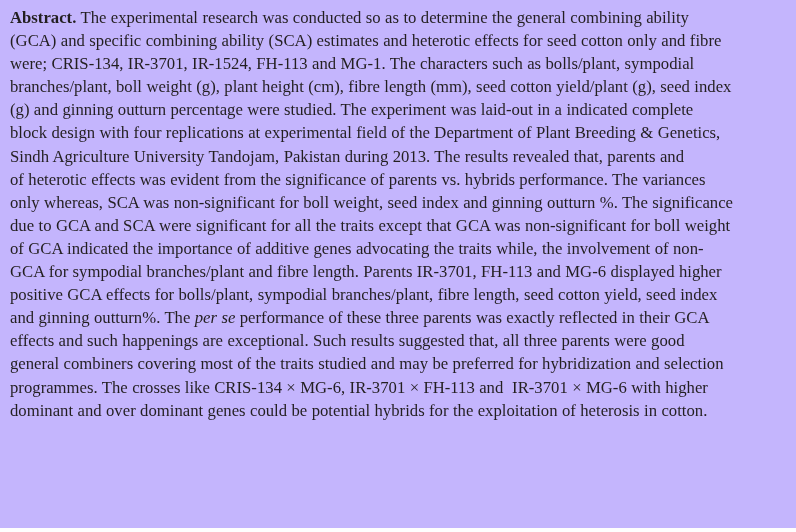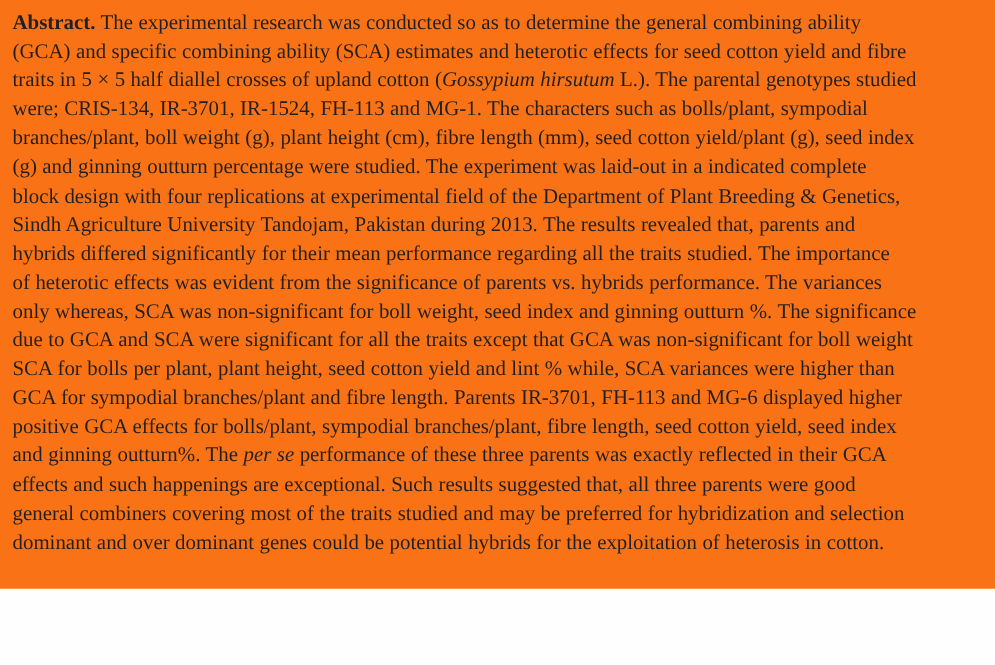--- a/index.html
+++ b/index.html
@@ -10,22 +10,22 @@
   body {
     width: 796px;
     height: 532px;
     background: #fefefe;
     font-family: "Liberation Serif", "DejaVu Serif", serif;
     overflow: hidden;
   }
   #page {
     position: relative;
     width: 796px;
-    height: 471px;
-    background: #f97316;
+    height: 528px;
+    background: #c4b5fd;
     box-sizing: border-box;
   }
   #abstract-body {
     position: absolute;
     left: 10px;
     top: 6px;
     width: 776px;
     font-size: 16.7px;
     line-height: 23.1px;
     color: #231f20;
@@ -60,32 +60,31 @@
   #abstract-body {
     filter: blur(0.16px);
   }
 </style>
 </head>
 <body>
 
 <div id="page">
   <div id="abstract-body">
       <span class="ln just"><span class="lead">Abstract.</span><span> The experimental research was conducted so as to determine the general combining ability</span></span>
-      <span class="ln just"><span>(GCA) and specific combining ability (SCA) estimates and heterotic effects for seed cotton yield and fibre</span></span>
-      <span class="ln just"><span>traits in 5 × 5 half diallel crosses of upland cotton (</span><span class="ital">Gossypium hirsutum</span><span> L.). The parental genotypes studied</span></span>
+      <span class="ln just"><span>(GCA) and specific combining ability (SCA) estimates and heterotic effects for seed cotton only and fibre</span></span>
       <span class="ln just"><span>were; CRIS-134, IR-3701, IR-1524, FH-113 and MG-1. The characters such as bolls/plant, sympodial</span></span>
       <span class="ln just"><span>branches/plant, boll weight (g), plant height (cm), fibre length (mm), seed cotton yield/plant (g), seed index</span></span>
       <span class="ln just"><span>(g) and ginning outturn percentage were studied. The experiment was laid-out in a indicated complete</span></span>
       <span class="ln just"><span>block design with four replications at experimental field of the Department of Plant Breeding &amp; Genetics,</span></span>
       <span class="ln just"><span>Sindh Agriculture University Tandojam, Pakistan during 2013. The results revealed that, parents and</span></span>
-      <span class="ln just"><span>hybrids differed significantly for their mean performance regarding all the traits studied. The importance</span></span>
       <span class="ln just"><span>of heterotic effects was evident from the significance of parents vs. hybrids performance. The variances</span></span>
       <span class="ln just"><span>only whereas, SCA was non-significant for boll weight, seed index and ginning outturn %. The significance</span></span>
       <span class="ln just"><span>due to GCA and SCA were significant for all the traits except that GCA was non-significant for boll weight</span></span>
-      <span class="ln just"><span>SCA for bolls per plant, plant height, seed cotton yield and lint % while, SCA variances were higher than</span></span>
+      <span class="ln just"><span>of GCA indicated the importance of additive genes advocating the traits while, the involvement of non-</span></span>
       <span class="ln just"><span>GCA for sympodial branches/plant and fibre length. Parents IR-3701, FH-113 and MG-6 displayed higher</span></span>
       <span class="ln just"><span>positive GCA effects for bolls/plant, sympodial branches/plant, fibre length, seed cotton yield, seed index</span></span>
       <span class="ln just"><span>and ginning outturn%. The </span><span class="ital">per se</span><span> performance of these three parents was exactly reflected in their GCA</span></span>
       <span class="ln just"><span>effects and such happenings are exceptional. Such results suggested that, all three parents were good</span></span>
       <span class="ln just"><span>general combiners covering most of the traits studied and may be preferred for hybridization and selection</span></span>
+      <span class="ln just"><span>programmes. The crosses like CRIS-134 × MG-6, IR-3701 × FH-113 and  IR-3701 × MG-6 with higher</span></span>
       <span class="ln"><span>dominant and over dominant genes could be potential hybrids for the exploitation of heterosis in cotton.</span></span>
     </div>
 </div>
 
 </body></html>

